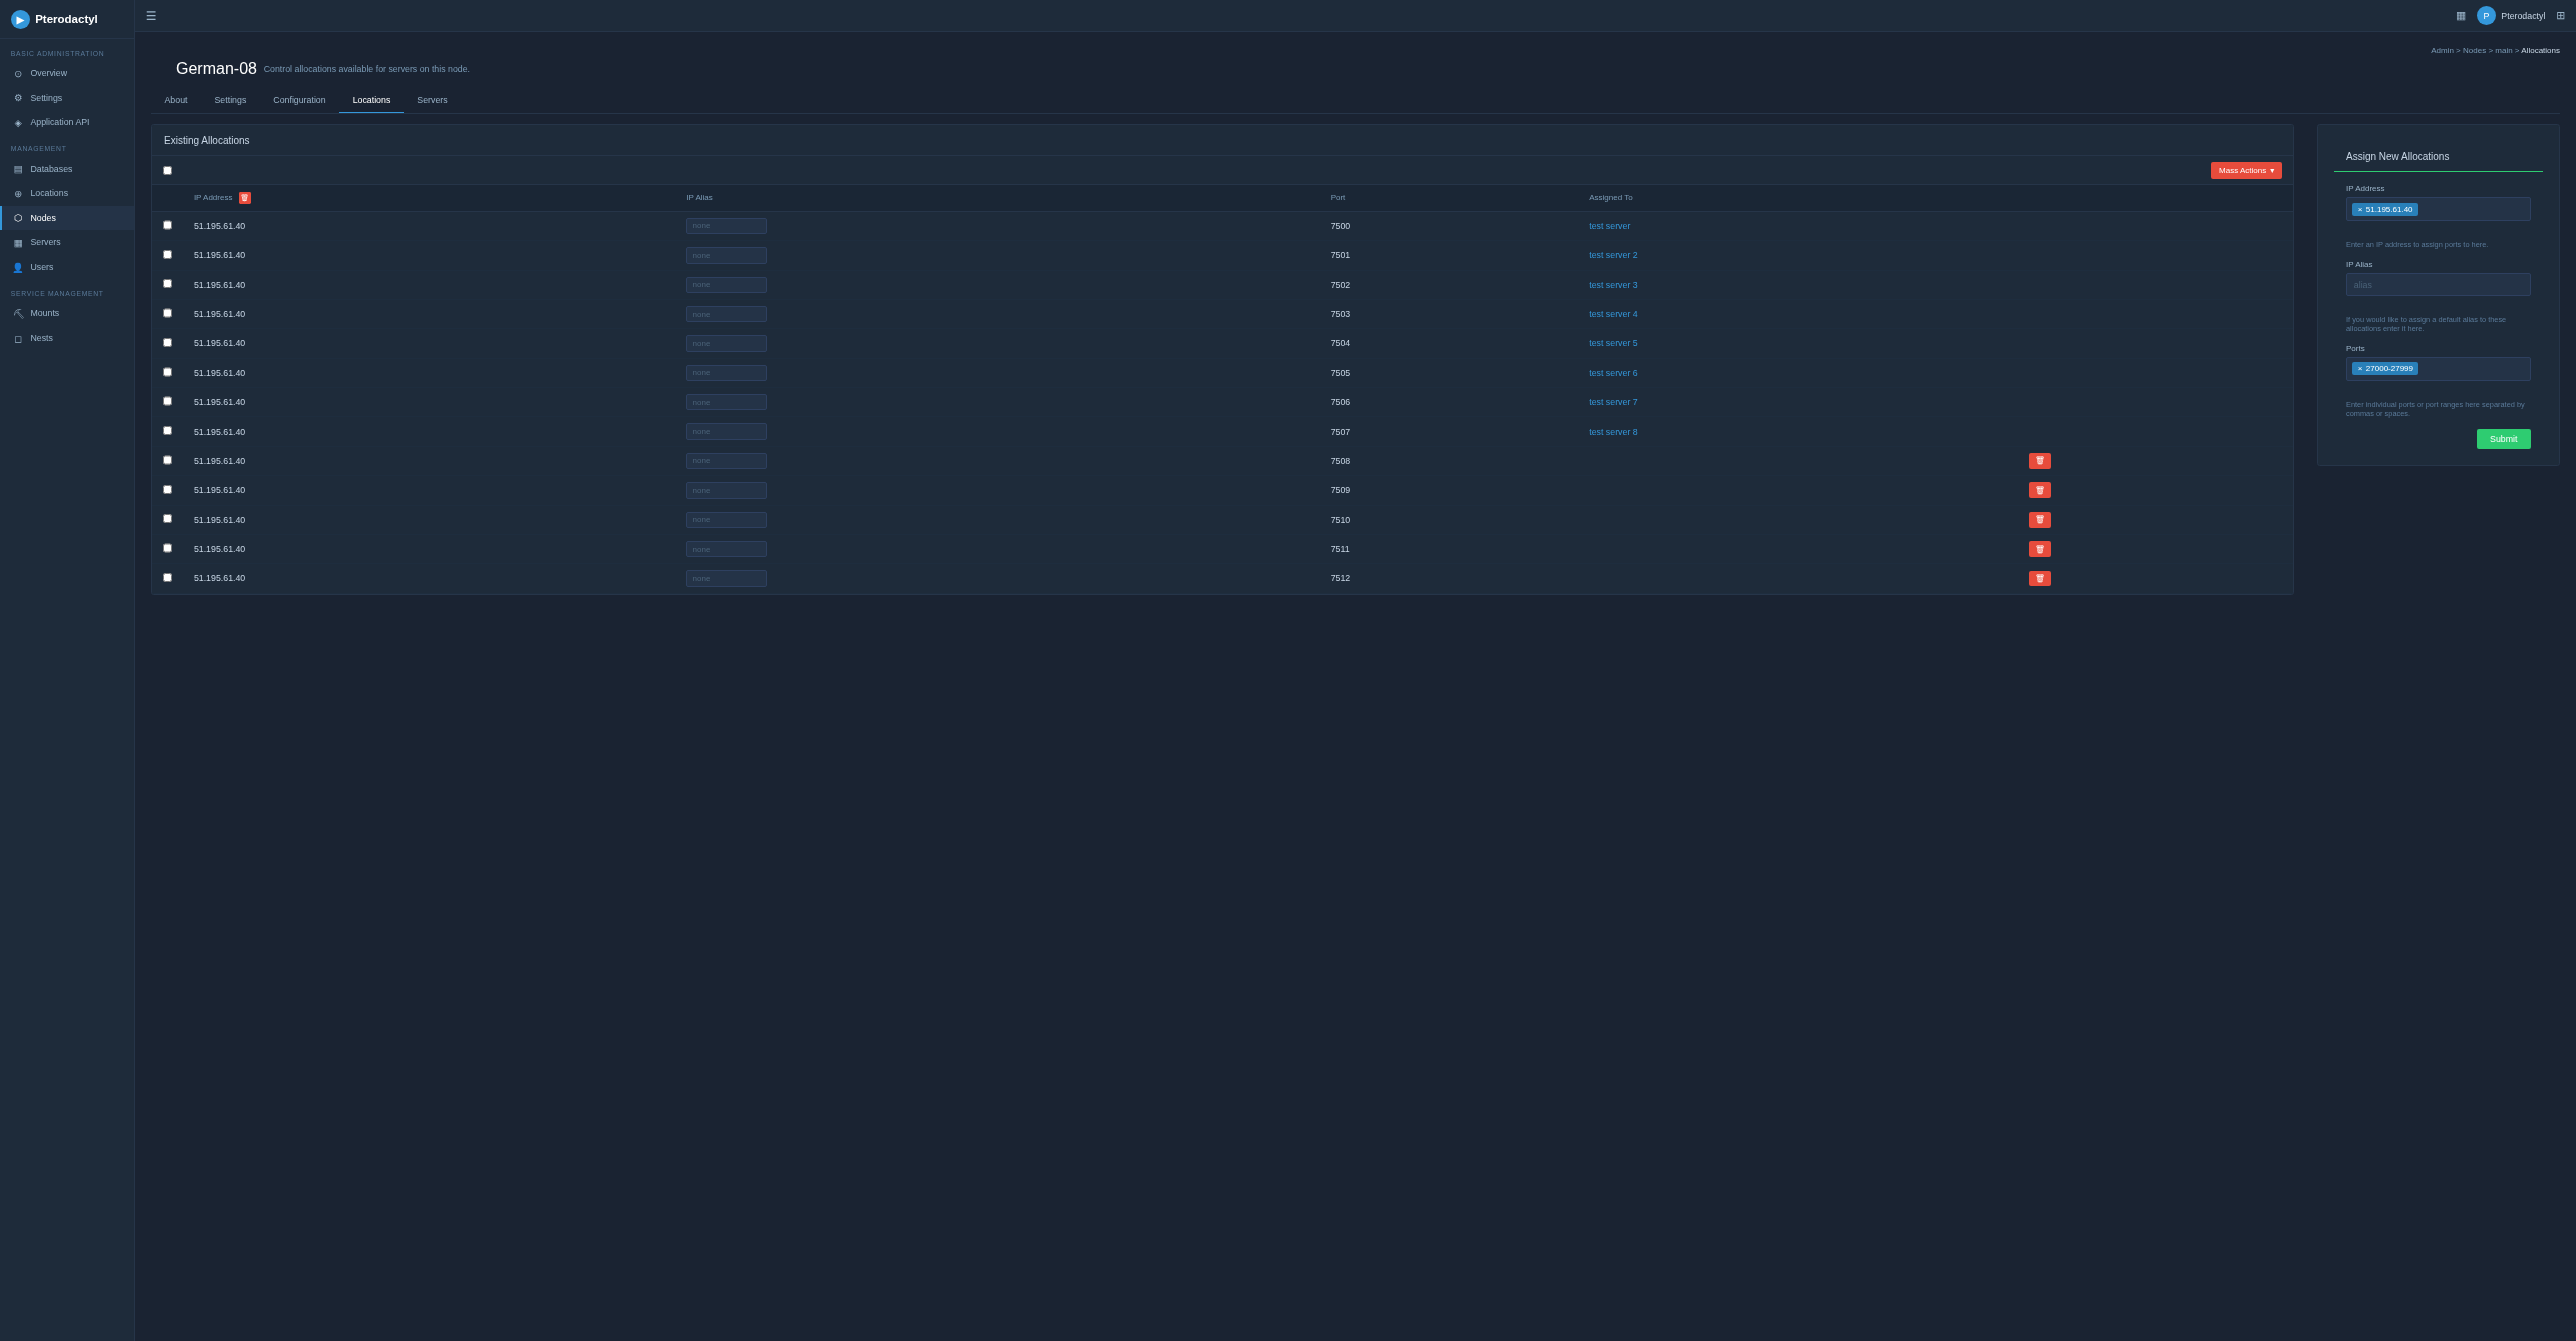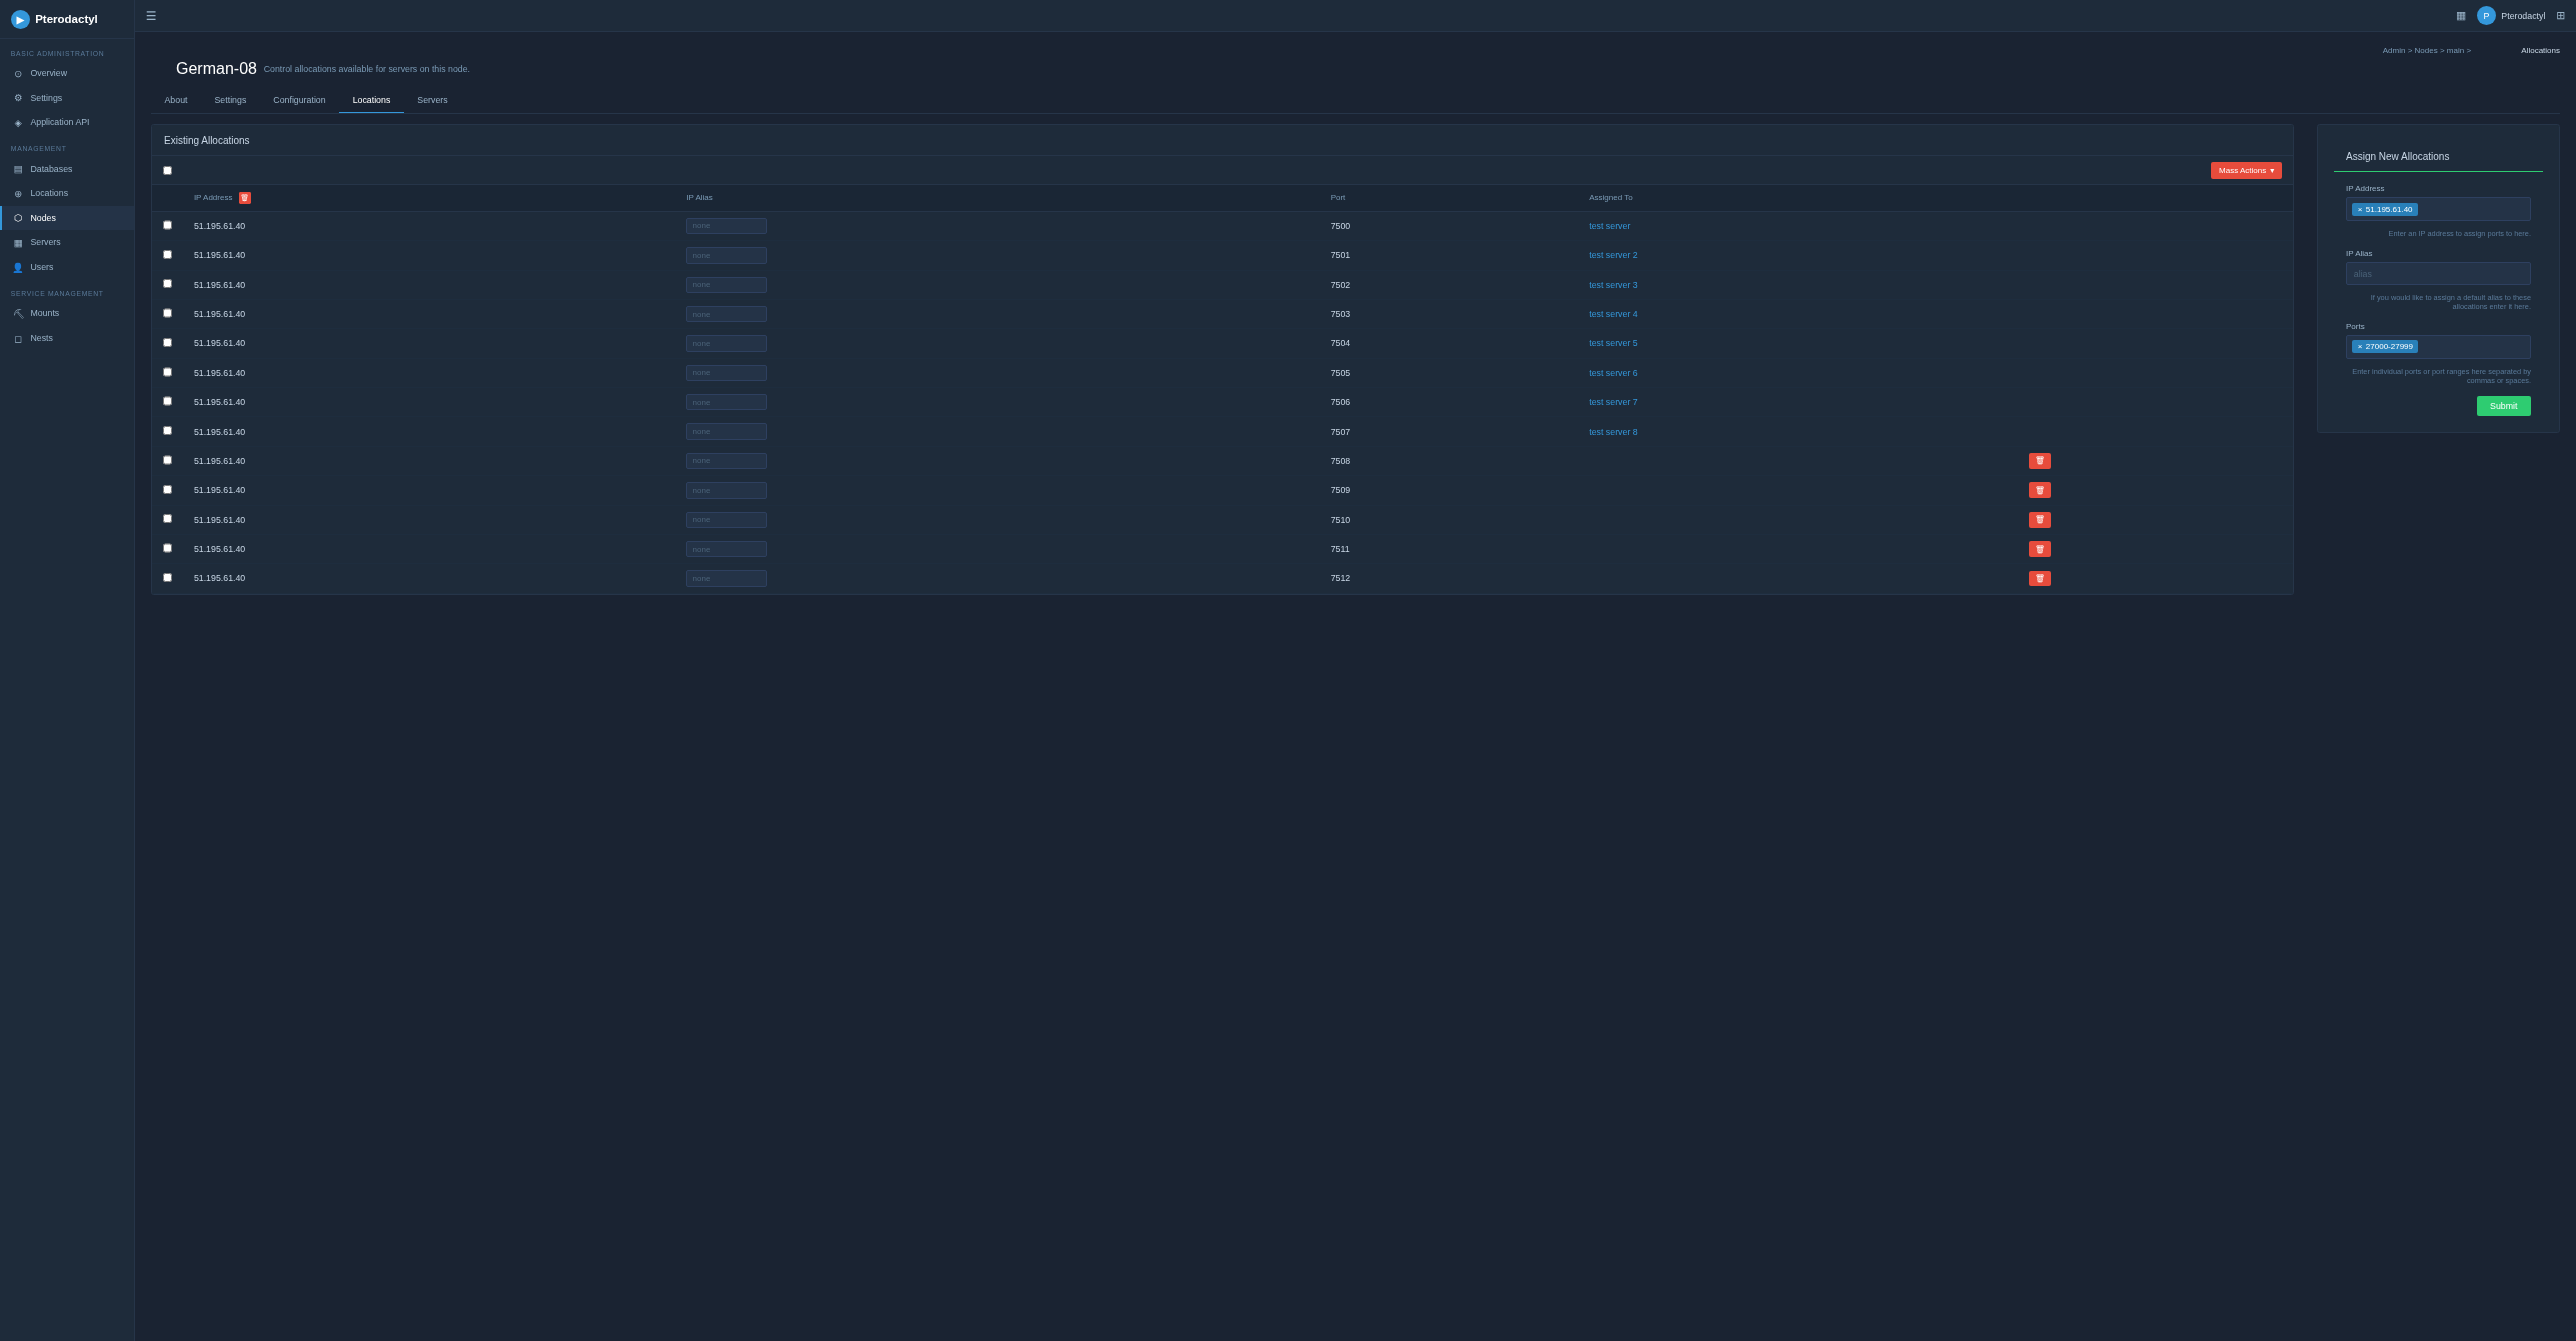--- a/index.html
+++ b/index.html
@@ -131,21 +131,21 @@
       background: #1a2332;
     }
 
     
     .breadcrumb {
       text-align: right;
       font-size: 8px;
       color: #7a9ab5;
       margin-bottom: 5.4px;
     }
-    .breadcrumb .active { color: #c8d6e5; margin-left: 48px; }
+    .breadcrumb .active { color: #c8d6e5; }
 
     
     .page-header {
       display: flex;
       align-items: center;
       gap: 6.8px;
       margin-bottom: 10.8px;
     }
     .page-header-title {
       font-size: 16px;
@@ -326,22 +326,21 @@
     .form-label {
       display: block;
       font-size: 8px;
       color: #9ab3c8;
       margin-bottom: 4px;
       font-weight: 500;
     }
     .form-help {
       font-size: 7.4px;
       color: #5a7a99;
-      margin-top: 8px;
-      text-align: right;
+      margin-top: 19px;
     }
     .tag-input-container {
       background: #243347;
       border: 0.7px solid #2e4060;
       border-radius: 2px;
       padding: 3.4px 5.4px;
       display: flex;
       flex-wrap: wrap;
       gap: 3.4px;
       min-height: 24px;

